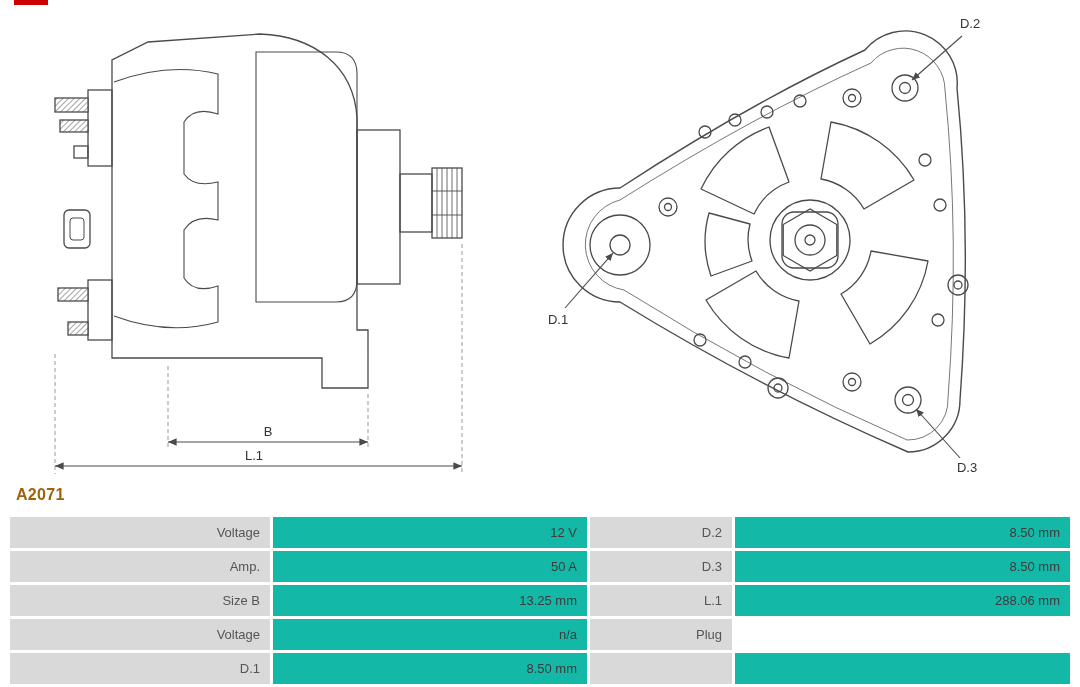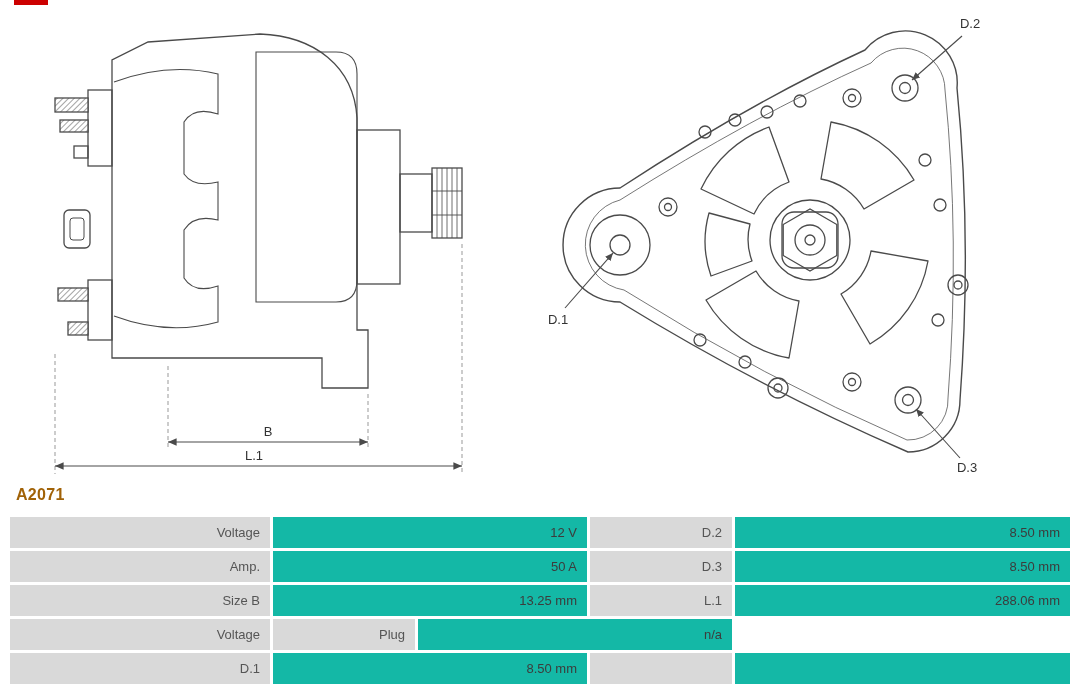--- a/index.html
+++ b/index.html
@@ -177,22 +177,22 @@
     <div class="cell value c4">8.50 mm</div>
   </div>
   <div class="spec-row">
     <div class="cell label c1">Size B</div>
     <div class="cell value c2">13.25 mm</div>
     <div class="cell label c3">L.1</div>
     <div class="cell value c4">288.06 mm</div>
   </div>
   <div class="spec-row">
     <div class="cell label c1">Voltage</div>
+    <div class="cell value c2">n/a</div>
     <div class="cell label c3">Plug</div>
-    <div class="cell value c2">n/a</div>
   </div>
   <div class="spec-row">
     <div class="cell label c1">D.1</div>
     <div class="cell value c2">8.50 mm</div>
     <div class="cell label c3"></div>
     <div class="cell value c4"></div>
   </div>
 </div>
 
 </body></html>

